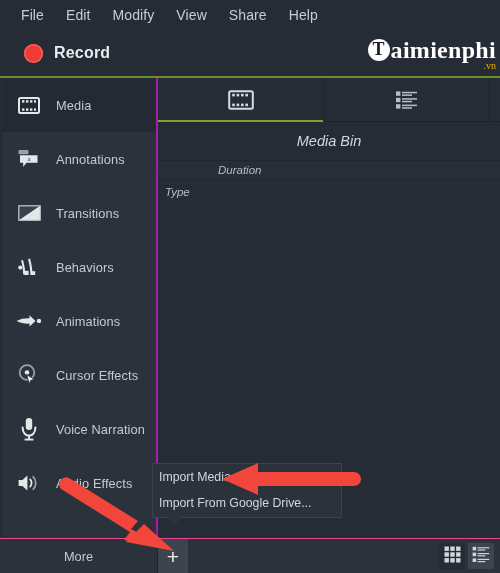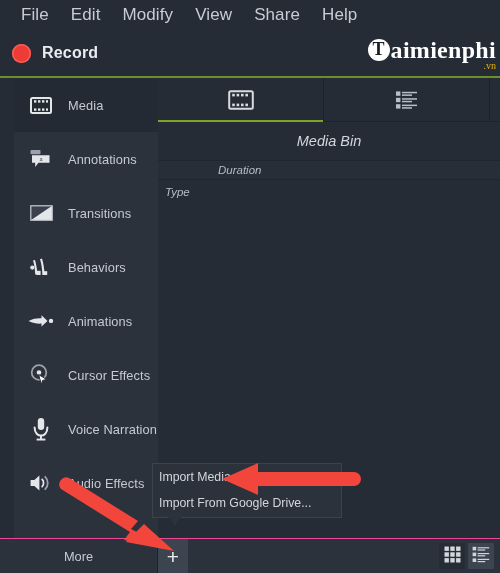--- a/index.html
+++ b/index.html
@@ -18,33 +18,33 @@
   
   .menubar {
     position: absolute; left: 0; top: 0;
     width: 500px; height: 30px;
     background: #252c35;
     display: flex; align-items: center;
     padding-left: 10px;
   }
   .menu-item {
     color: #c8ccd2;
-    font-size: 17px;
+    font-size: 14px;
     padding: 3px 11px;
     letter-spacing: 0.1px;
     cursor: default;
   }
 
   
   .recordbar {
     position: absolute; left: 0; top: 30px;
     width: 500px; height: 46px;
     background: #252c35;
     display: flex; align-items: center;
-    padding-left: 12px;
+    padding-left: 24px;
   }
   .rec-dot {
     width: 19px; height: 19px;
     border-radius: 50%;
     background: #ef3b36;
     box-shadow: inset 0 0 0 1.5px #f4615c;
     flex: 0 0 auto;
   }
   .rec-label {
     color: #e9ecef;
@@ -95,21 +95,21 @@
   
   .green-rule {
     position: absolute; left: 0; top: 76px;
     width: 500px; height: 2px;
     background: #6b8f2a;
     z-index: 5;
   }
 
   
   .sidebar {
-    position: absolute; left: 14px; top: 78px;
+    position: absolute; left: 2px; top: 78px;
     width: 158px; height: 460px;
     background: #2b323c;
     border-right: 4px solid #a21caf;
   }
   .side-item {
     position: relative;
     height: 54px;
     display: flex; align-items: center;
     padding-left: 14px;
     cursor: default;

